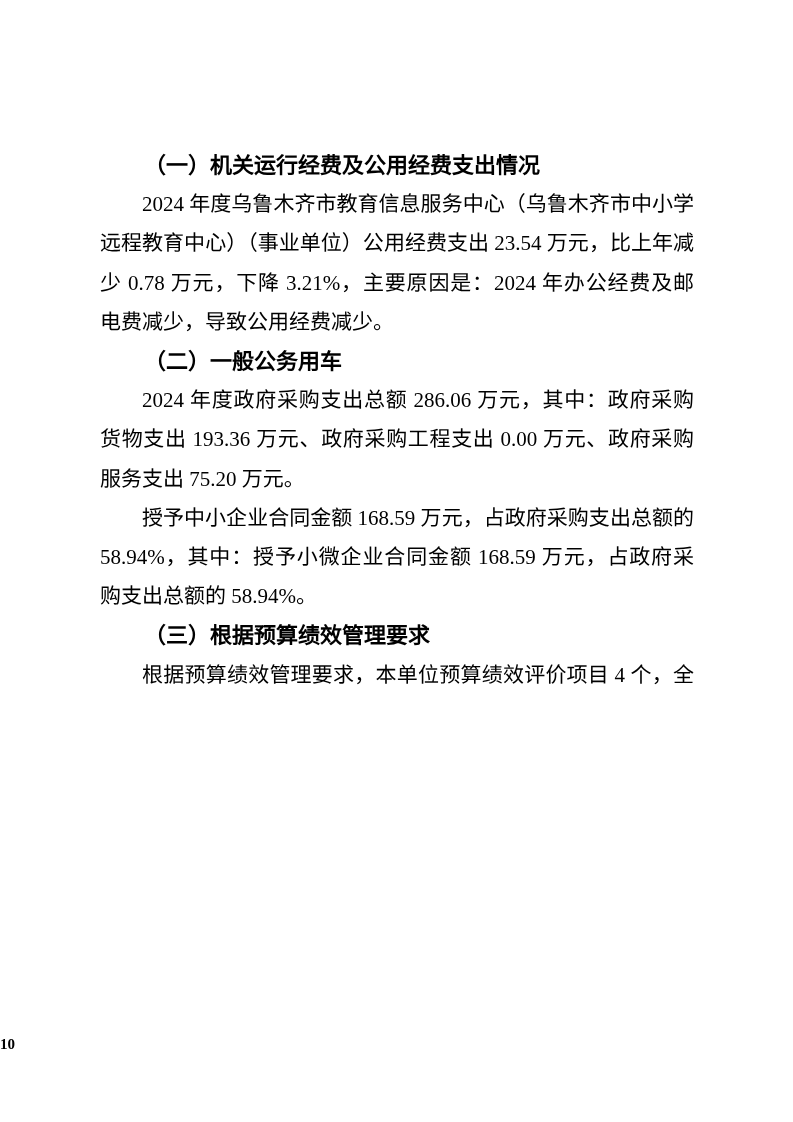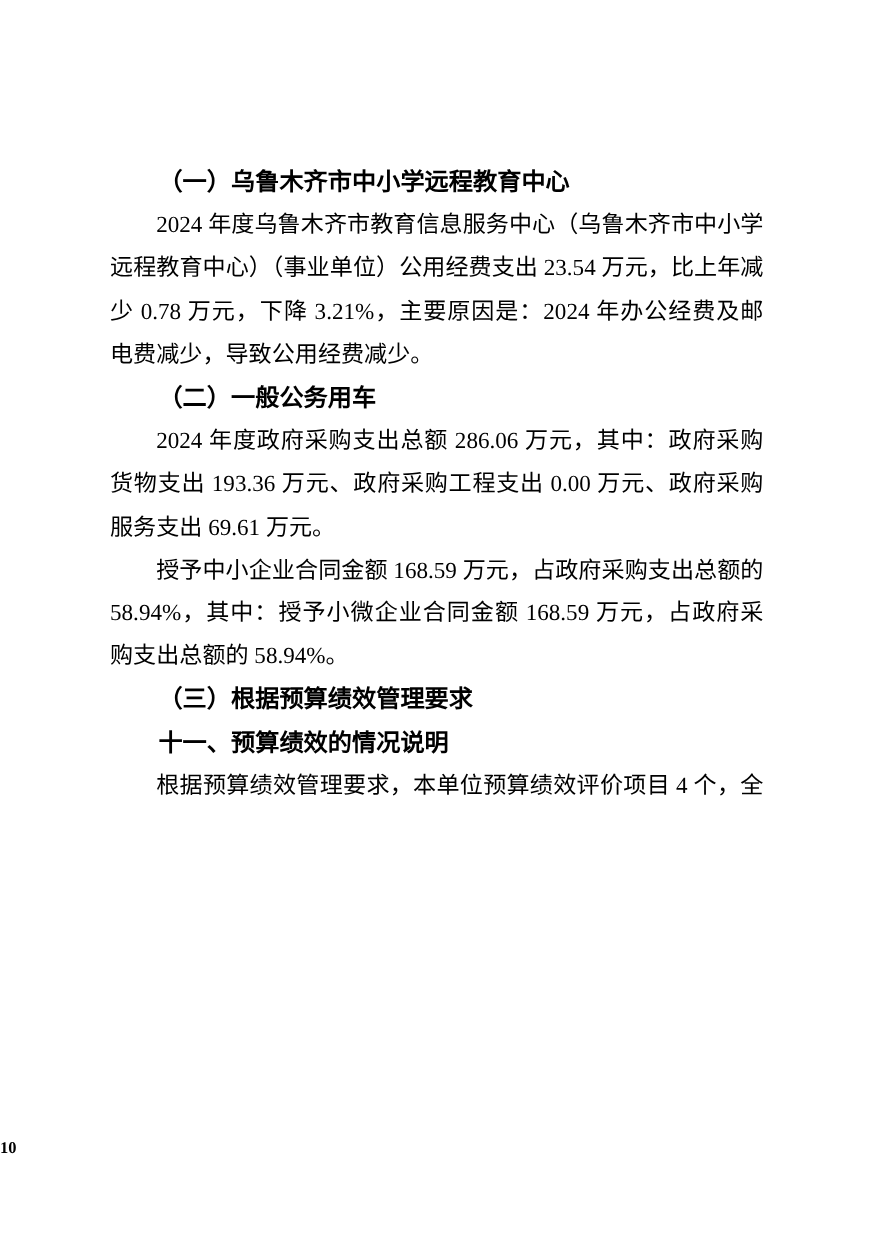--- a/index.html
+++ b/index.html
@@ -60,30 +60,29 @@
     font-weight: bold;
     font-family: "Liberation Serif", "DejaVu Serif", serif;
   }
 </style>
 </head>
 <body>
 
 <div class="page">
   <div class="content">
 
-    <h3 class="heading-kai">（一）乌鲁木齐市中小学远程教育中心</h3>
+    <h3 class="heading-kai">（一）机关运行经费及公用经费支出情况</h3>
     <p class="para">2024 年度乌鲁木齐市教育信息服务中心（乌鲁木齐市中小学远程教育中心）（事业单位）公用经费支出 23.54 万元，比上年减少 0.78 万元，下降 3.21%，主要原因是：2024 年办公经费及邮电费减少，导致公用经费减少。</p>
 
     <h3 class="heading-kai">（二）一般公务用车</h3>
-    <p class="para">2024 年度政府采购支出总额 286.06 万元，其中：政府采购货物支出 193.36 万元、政府采购工程支出 0.00 万元、政府采购服务支出 69.61 万元。</p>
+    <p class="para">2024 年度政府采购支出总额 286.06 万元，其中：政府采购货物支出 193.36 万元、政府采购工程支出 0.00 万元、政府采购服务支出 75.20 万元。</p>
     <p class="para">授予中小企业合同金额 168.59 万元，占政府采购支出总额的 58.94%，其中：授予小微企业合同金额 168.59 万元，占政府采购支出总额的 58.94%。</p>
 
     <h3 class="heading-kai">（三）根据预算绩效管理要求</h3>
 
-    <h3 class="heading-hei">十一、预算绩效的情况说明</h3>
     <p class="para fill-last-line">根据预算绩效管理要求，本单位预算绩效评价项目 4 个，全</p>
 
   </div>
 
   <div class="footer">
     <span class="page-number">10</span>
   </div>
 </div>
 
 </body></html>

